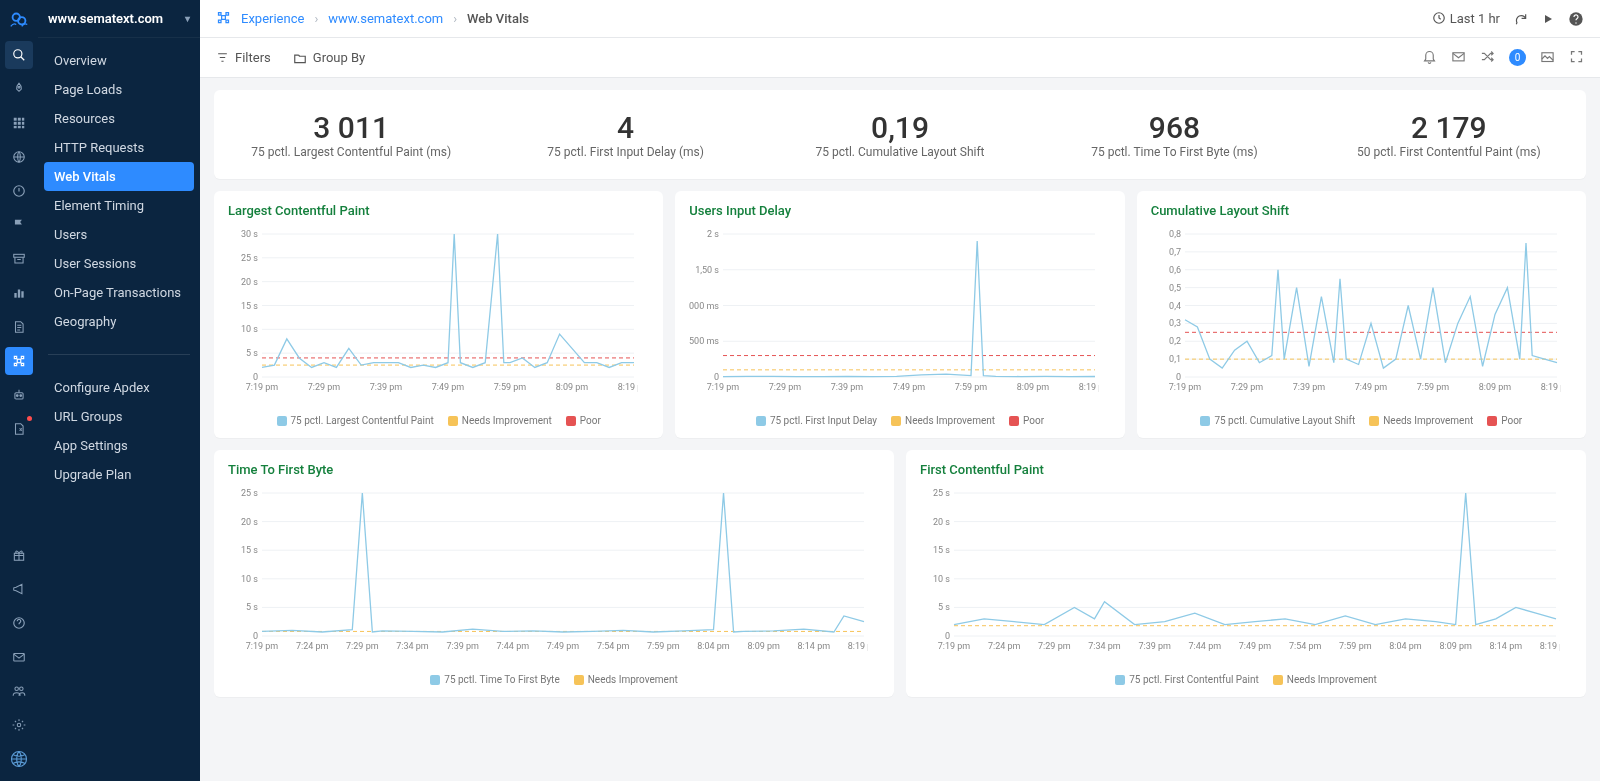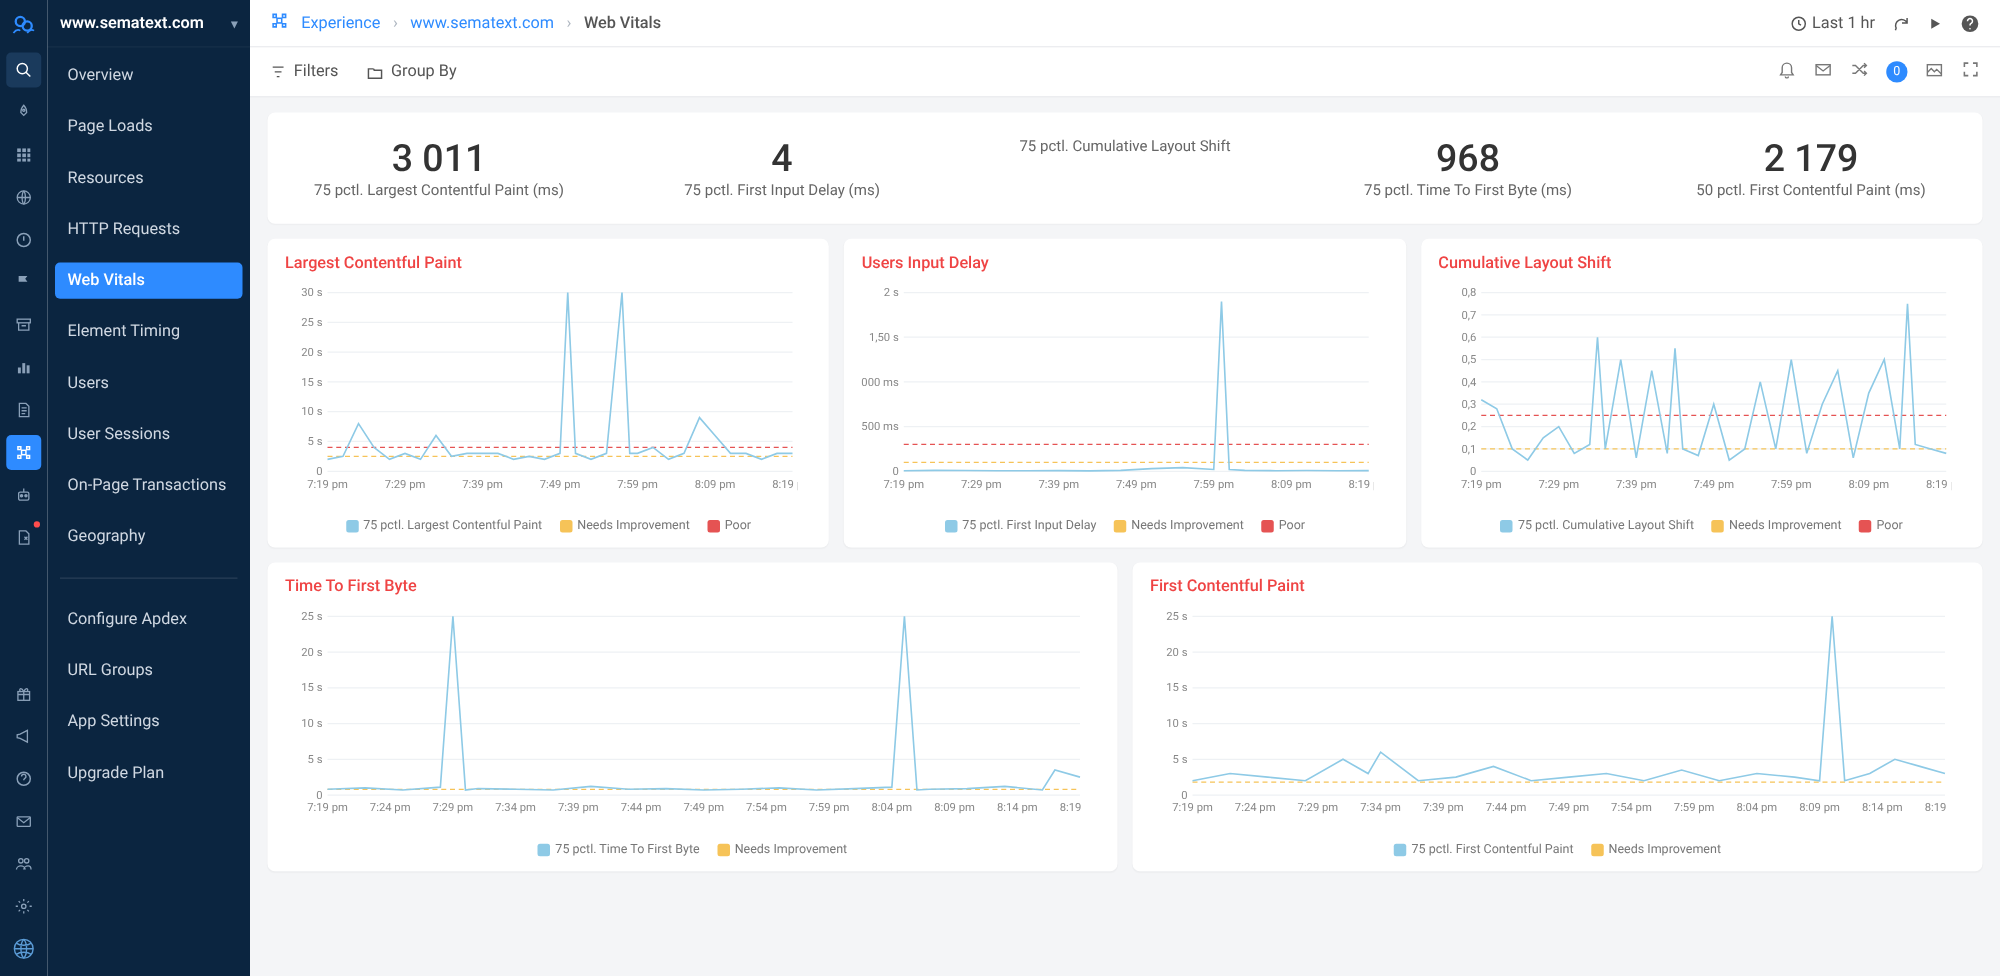--- a/index.html
+++ b/index.html
@@ -9,45 +9,45 @@
 .rail .ic{width:28px;height:28px;border-radius:4px;display:flex;align-items:center;justify-content:center;color:#8aa0b8;cursor:pointer;position:relative}
 .rail .ic.active{background:#2e8bff;color:#fff}
 .rail .ic.sel{background:#1a3a5c;color:#fff}
 .rail .ic .dot{position:absolute;top:1px;right:1px;width:5px;height:5px;border-radius:50%;background:#ff4d4d}
 .rail .spacer{flex:1}
 .rail .bottom{display:flex;flex-direction:column;align-items:center;gap:6px;margin-bottom:8px}
 .rail .globe{color:#5b9bd5}
 .sidebar{width:162px;background:#0b2540;color:#d0d8e2;display:flex;flex-direction:column;font-size:13px}
 .sidebar .hdr{height:38px;display:flex;align-items:center;padding:0 10px;color:#fff;font-weight:600;font-size:13px;border-bottom:1px solid rgba(255,255,255,.05)}
 .sidebar .hdr .chev{margin-left:auto;font-size:10px;color:#8aa0b8}
-.sidebar .items{padding:8px 6px;display:flex;flex-direction:column;gap:12px}
+.sidebar .items{padding:8px 6px;display:flex;flex-direction:column;gap:0}
 .sidebar .item{padding:7px 10px;border-radius:4px;cursor:pointer;white-space:nowrap;overflow:hidden;text-overflow:ellipsis}
 .sidebar .item.active{background:#2e8bff;color:#fff;font-weight:500}
 .sidebar .sep{height:1px;background:rgba(255,255,255,.12);margin:10px 10px}
 .main{flex:1;display:flex;flex-direction:column;background:#f4f5f7;overflow:hidden}
 .topbar{height:38px;display:flex;align-items:center;padding:0 16px;background:#fff;border-bottom:1px solid #e6e8eb;font-size:13px;gap:10px}
 .topbar .crumb-link{color:#2e8bff;cursor:pointer}
 .topbar .crumb-sep{color:#b0b8c2}
 .topbar .crumb-cur{color:#555;font-weight:500}
 .topbar .exp-ic{color:#2e8bff}
 .topbar .right{margin-left:auto;display:flex;align-items:center;gap:14px;color:#555}
-.topbar .right .btn{cursor:pointer;display:flex;align-items:center;gap:4px}
+.topbar .right .btn{cursor:pointer;display:flex;gap:4px}
 .toolbar{height:40px;display:flex;align-items:center;padding:0 16px;background:#fff;border-bottom:1px solid #e6e8eb;font-size:13px;color:#555;gap:22px}
 .toolbar .tb-btn{display:flex;align-items:center;gap:6px;cursor:pointer}
 .toolbar .right{margin-left:auto;display:flex;align-items:center;gap:14px;color:#777}
 .toolbar .right .ic{cursor:pointer}
 .toolbar .badge{background:#2e8bff;color:#fff;border-radius:50%;width:17px;height:17px;display:flex;align-items:center;justify-content:center;font-size:10px}
 .content{flex:1;padding:12px 14px;overflow:auto}
 .kpis{background:#fff;border-radius:6px;display:flex;padding:20px 0;margin-bottom:12px;box-shadow:0 1px 1px rgba(0,0,0,.03)}
 .kpi{flex:1;text-align:center}
 .kpi .val{font-size:30px;font-weight:500;color:#333}
 .kpi .lab{font-size:12px;color:#666;margin-top:0}
 .row{display:flex;gap:12px;margin-bottom:12px}
 .panel{background:#fff;border-radius:6px;padding:12px 14px;flex:1;box-shadow:0 1px 1px rgba(0,0,0,.03)}
-.panel .title{font-size:13px;font-weight:500;color:#ef4444;margin-bottom:10px}
+.panel .title{font-size:13px;font-weight:500;color:#15803d;margin-bottom:10px}
 .chart{position:relative}
 .chart svg{display:block}
 .yticks{font-size:9px;fill:#888}
 .xticks{font-size:9px;fill:#888}
 .legend{display:flex;justify-content:center;gap:14px;font-size:10px;color:#777;margin-top:22px}
 .legend .lg{display:flex;align-items:center;gap:4px}
 .legend .sw{width:10px;height:10px;border-radius:2px}
 .sw-blue{background:#8ecae6}
 .sw-yel{background:#f6c358}
 .sw-red{background:#e55353}
@@ -301,20 +301,21 @@
     <div class="kpis" id="kpis">
         <div class="kpi">
           <div class="val">3 011</div>
           <div class="lab">75 pctl. Largest Contentful Paint (ms)</div>
         </div>
         <div class="kpi">
           <div class="val">4</div>
           <div class="lab">75 pctl. First Input Delay (ms)</div>
         </div>
         <div class="kpi">
+          <div class="val">0,19</div>
           <div class="lab">75 pctl. Cumulative Layout Shift</div>
         </div>
         <div class="kpi">
           <div class="val">968</div>
           <div class="lab">75 pctl. Time To First Byte (ms)</div>
         </div>
         <div class="kpi">
           <div class="val">2 179</div>
           <div class="lab">50 pctl. First Contentful Paint (ms)</div>
         </div>

